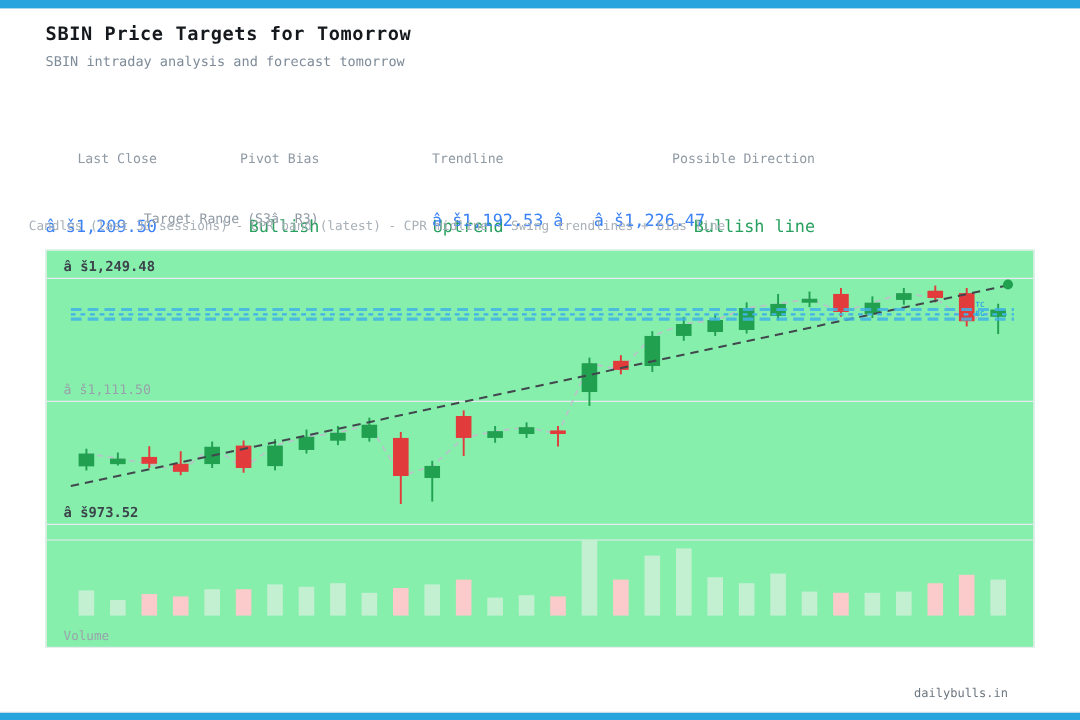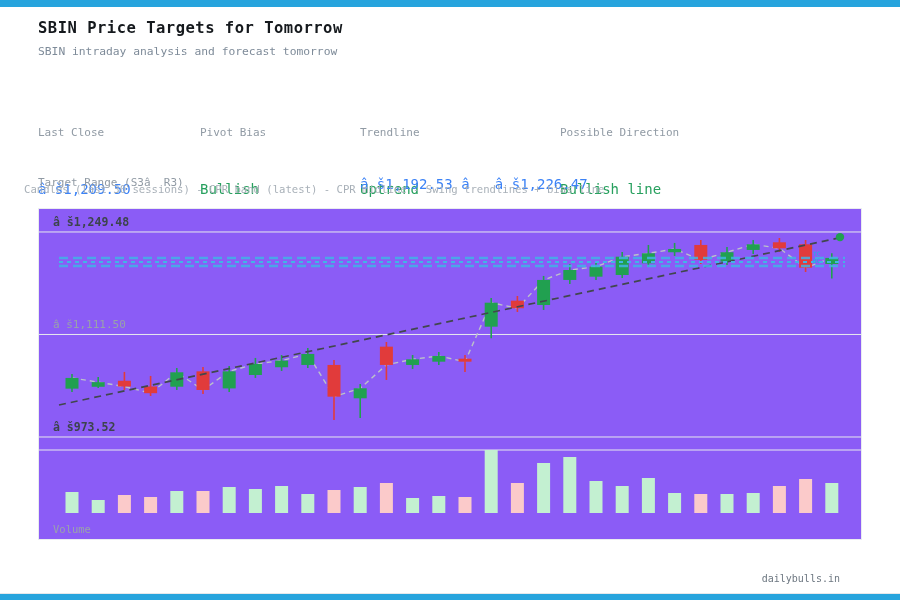--- a/index.html
+++ b/index.html
@@ -3,35 +3,35 @@
 <meta charset="utf-8">
 <style>
   :root{
     --accent:#27a4dd; --bull:#21a050; --bear:#e13b3b;
     --volbull:#c3f0d1; --volbear:#fbcaca; --cpr:#41b4e6;
     --green-text:#27a05e; --grid:#e7eaee;
   }
   *{margin:0;padding:0;box-sizing:border-box}
   html,body{background:#fff}
   .page{position:relative;width:900px;height:600px;background:#ffffff;overflow:hidden;
-        font-family:"DejaVu Sans Mono","Liberation Mono",monospace;}
+        font-family:"DejaVu Sans Mono","Liberation Mono",monospace;text-align:right;}
   .topbar{position:absolute;top:0;left:0;right:0;height:7px;background:var(--accent)}
   .bottombar{position:absolute;bottom:0;left:0;right:0;height:6px;background:var(--accent)}
   .divider-bottom{position:absolute;bottom:6px;left:0;right:0;height:1px;background:#e5e8eb}
   .title{position:absolute;left:38px;top:19px;font-size:15.5px;font-weight:bold;color:#15191d;letter-spacing:.5px;white-space:pre}
   .subtitle{position:absolute;left:38px;top:45px;font-size:11.3px;color:#7e8b99;white-space:pre}
   .stat{position:absolute;white-space:pre}
   .stat .label{font-size:11px;color:#909aa4;line-height:1;margin-bottom:6px}
   .stat .value{font-size:14px;color:#3b82f6;line-height:1}
   .stat .value.green{color:var(--green-text)}
   .r1{top:89px}.r2{top:139px}
   .c1{left:38px}.c2{left:200px}.c3{left:360px}.c4{left:560px}
   .caption{position:absolute;left:24px;top:183px;font-size:10.6px;color:#a8b0b8;white-space:pre}
   .chart-panel{position:absolute;left:38px;top:208px;width:824px;height:332px;
-               background:#8b5cf6;border:1px solid #e9ecef}
+               background:#86efac;border:1px solid #e9ecef}
   .chart-panel svg{display:block;width:822px;height:330px}
   .footer{position:absolute;right:60px;top:573px;font-size:10px;color:#6d7781;white-space:pre}
 </style>
 </head>
 <body>
 
 <div class="page">
   <div class="topbar"></div>
 
   <h1 class="title">SBIN Price Targets for Tomorrow</h1>

